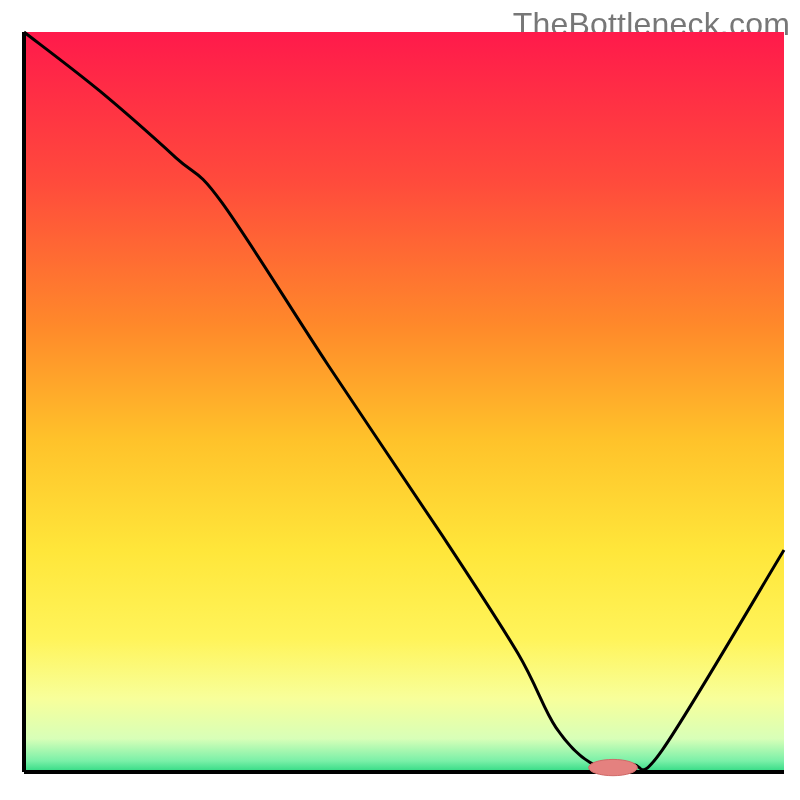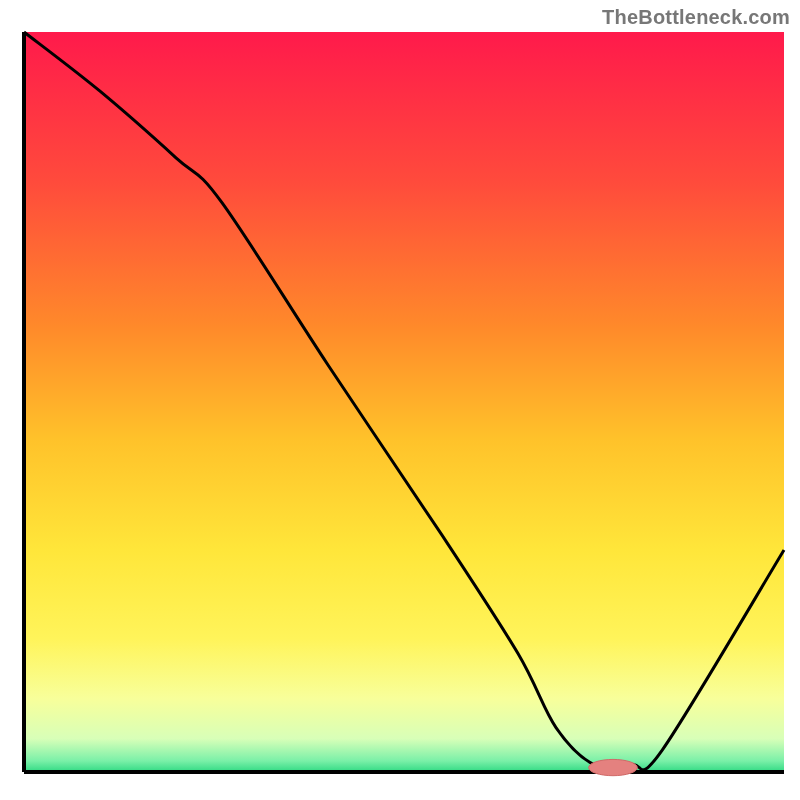--- a/index.html
+++ b/index.html
@@ -13,22 +13,22 @@
   }
   .wrap {
     position: relative;
     width: 800px;
     height: 800px;
   }
   .watermark {
     position: absolute;
     top: 6px;
     right: 10px;
-    font-size: 20px;
-    font-weight: 700;
+    font-size: 32px;
+    font-weight: 400;
     color: #777777;
     letter-spacing: 0.2px;
   }
   svg.chart {
     position: absolute;
     top: 0;
     left: 0;
   }
 </style>
 </head>

